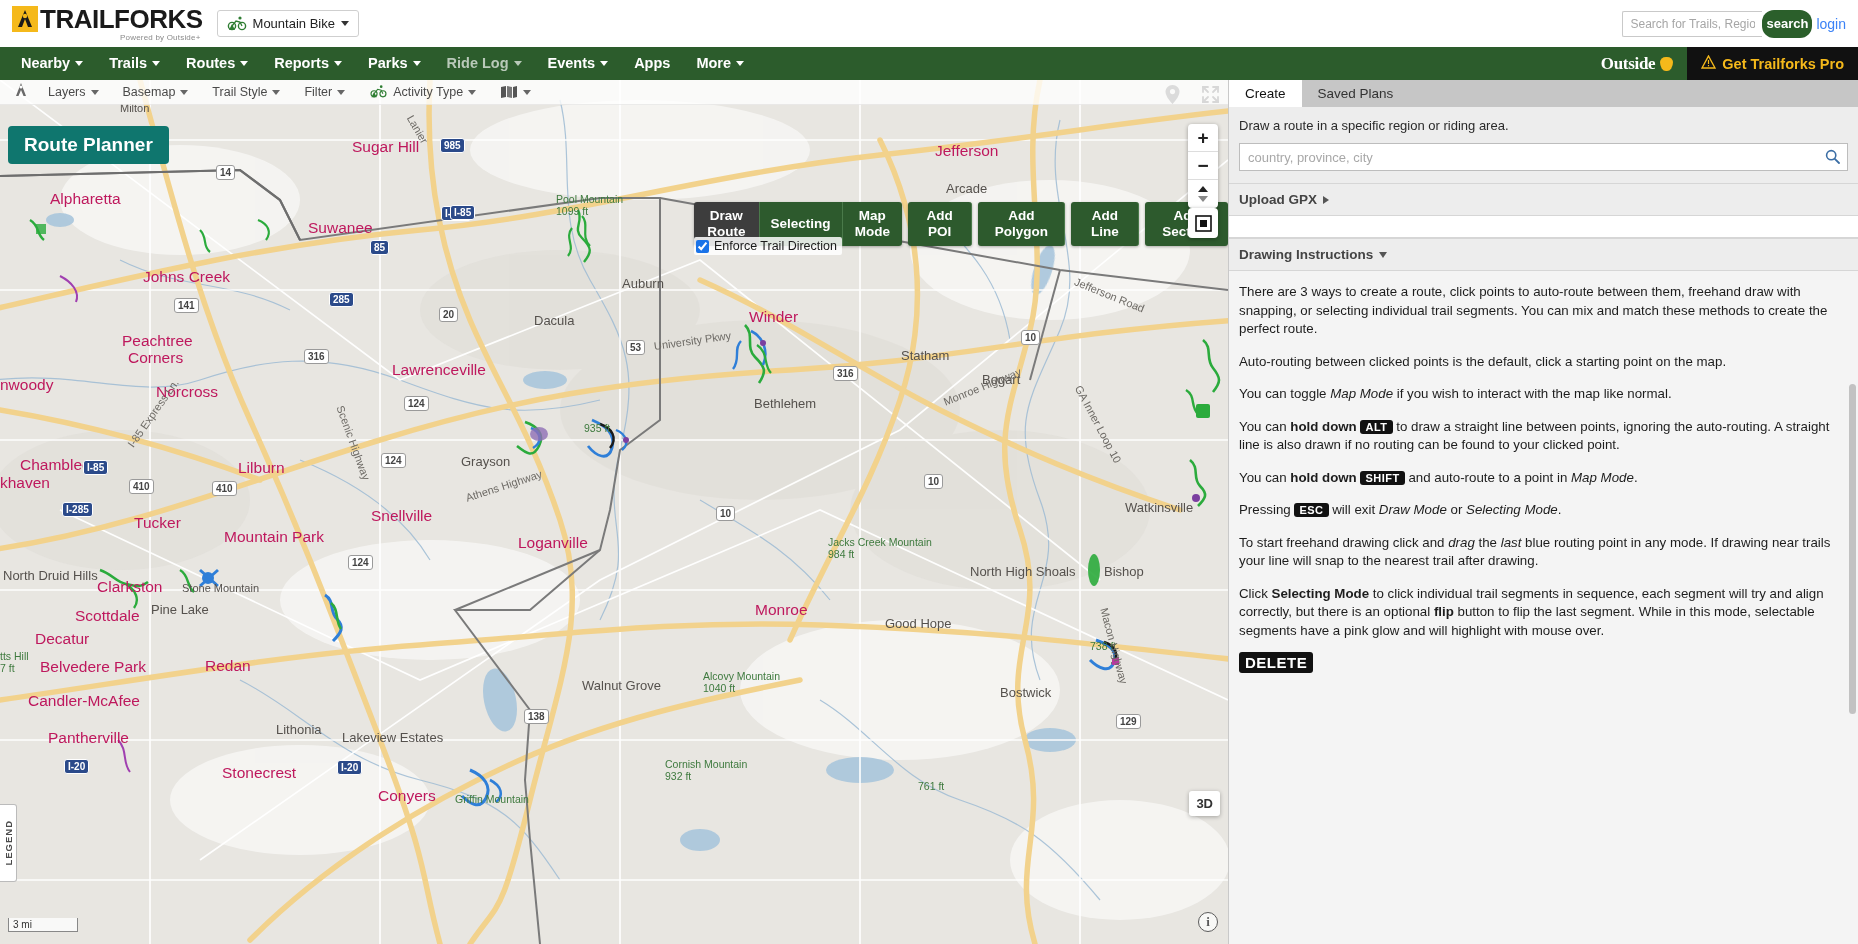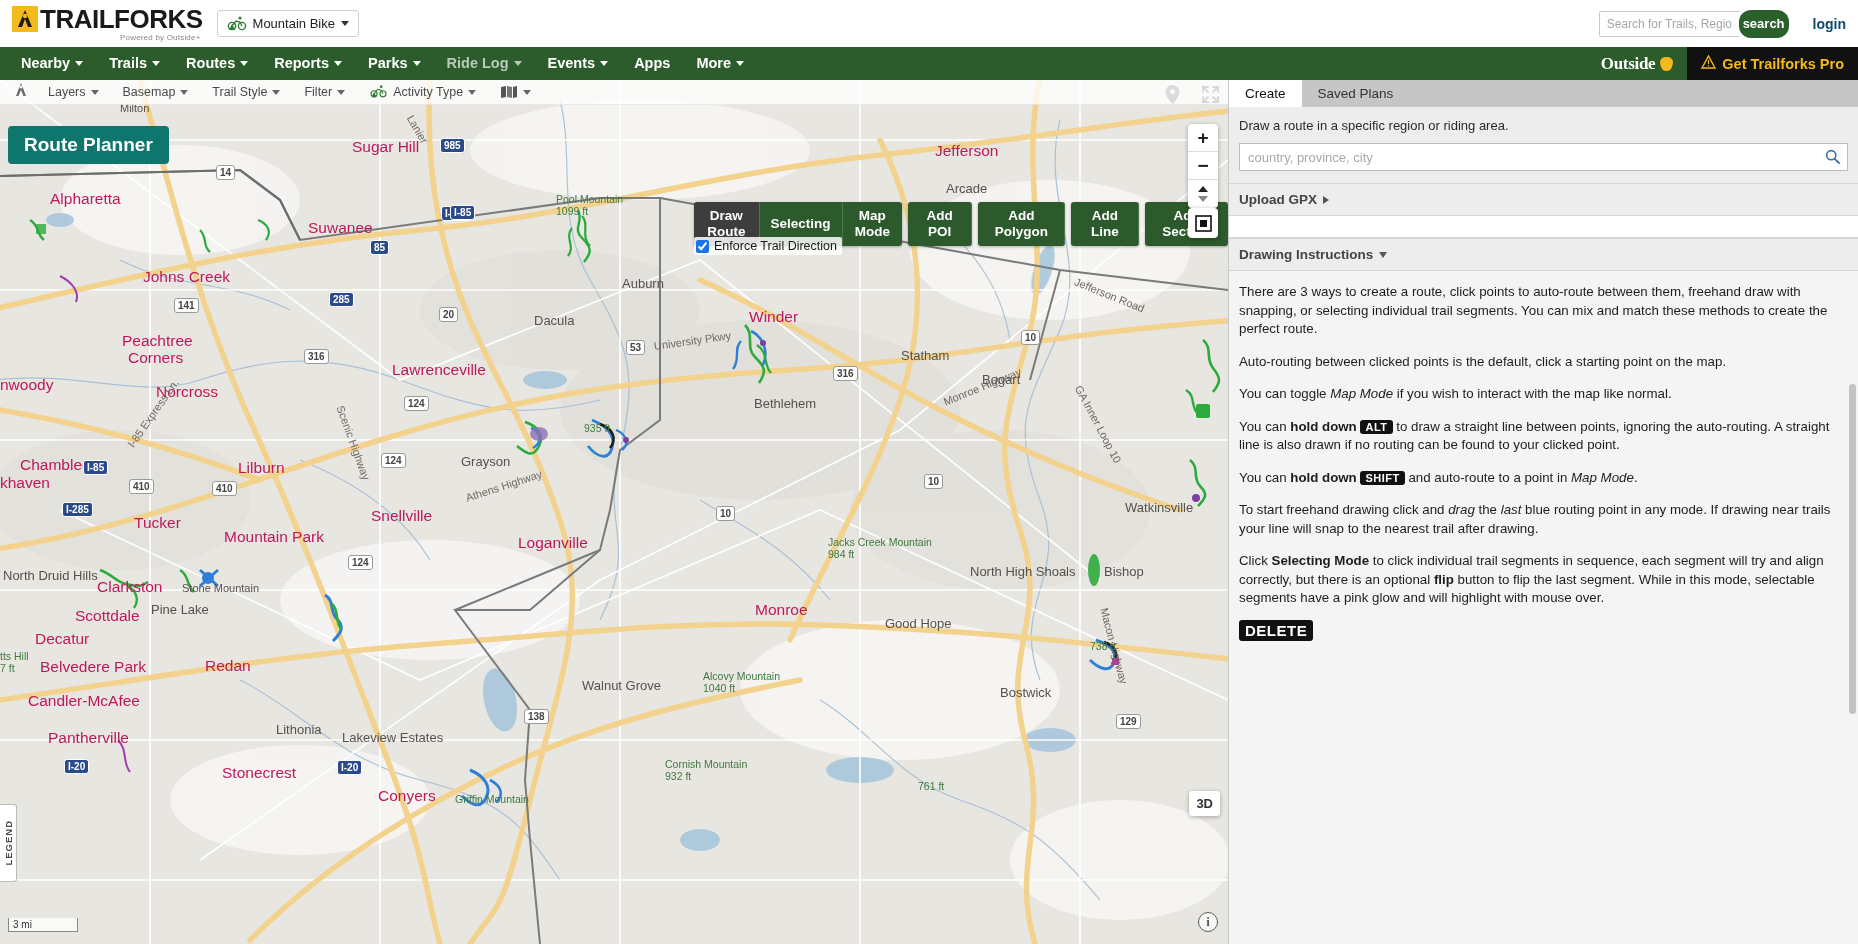--- a/index.html
+++ b/index.html
@@ -57,21 +57,21 @@
     padding: 0 7px; font-size: 12px; color: #333; outline: none;
     border-radius: 2px 0 0 2px; background: #fff;
   }
   .search-input::placeholder { color: #a6a6a6; }
   .search-btn {
     height: 28px; background: #2b5f2b; color: #fff; border: none;
     font-size: 13px; font-weight: bold; padding: 0 4px; cursor: pointer;
     border-radius: 12px;
   }
   .login-link {
-    margin-left: 24px; font-size: 14px; font-weight: bold; color: #0c4a6e;
+    margin-left: 4px; font-size: 14px; font-weight: normal; color: #3b82f6;
     text-decoration: none; cursor: pointer;
   }
 
   
   .navbar {
     height: 33px; background: #2c5c2c; display: flex; align-items: center;
     padding-left: 8px; position: relative;
   }
   .nav-item {
     color: #ffffff; font-size: 14.5px; font-weight: bold;
@@ -771,20 +771,21 @@
       <span>Drawing Instructions</span>
       <i class="tri-down"></i>
     </div>
 
     <div class="sb-instr" id="instr-body">
         <p><span>There are 3 ways to create a route, click points to auto-route between them, freehand draw with snapping, or selecting individual trail segments. You can mix and match these methods to create the perfect route.</span></p>
         <p><span>Auto-routing between clicked points is the default, click a starting point on the map.</span></p>
         <p><span>You can toggle </span><i>Map Mode</i><span> if you wish to interact with the map like normal.</span></p>
         <p><span>You can </span><b>hold down</b><span> </span><span class="kbd">ALT</span><span> to draw a straight line between points, ignoring the auto-routing. A straight line is also drawn if no routing can be found to your clicked point.</span></p>
         <p><span>You can </span><b>hold down</b><span> </span><span class="kbd">SHIFT</span><span> and auto-route to a point in </span><i>Map Mode</i><span>.</span></p>
+        <p><span>Pressing </span><span class="kbd">ESC</span><span> will exit </span><i>Draw Mode</i><span> or </span><i>Selecting Mode</i><span>.</span></p>
         <p><span>To start freehand drawing click and </span><i>drag</i><span> the </span><i>last</i><span> blue routing point in any mode. If drawing near trails your line will snap to the nearest trail after drawing.</span></p>
         <p><span>Click </span><b>Selecting Mode</b><span> to click individual trail segments in sequence, each segment will try and align correctly, but there is an optional </span><b>flip</b><span> button to flip the last segment. While in this mode, selectable segments have a pink glow and will highlight with mouse over.</span></p>
         <p><span class="kbd del">DELETE</span></p>
       </div>
 
     <div class="sb-scrollbar">
       <div class="thumb"></div>
     </div>
   </div>
 </div>

